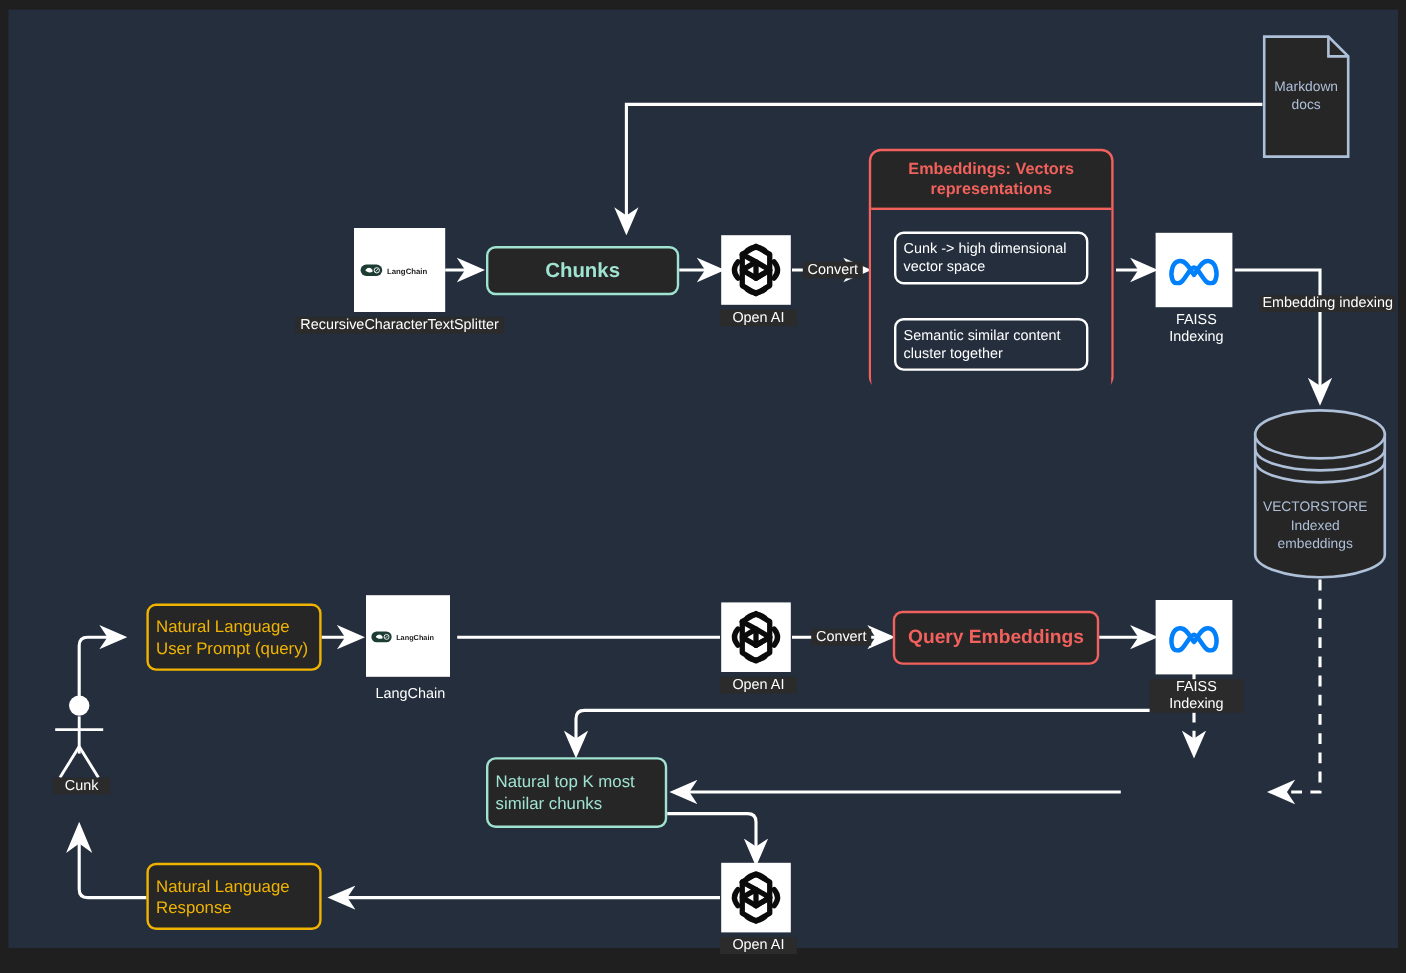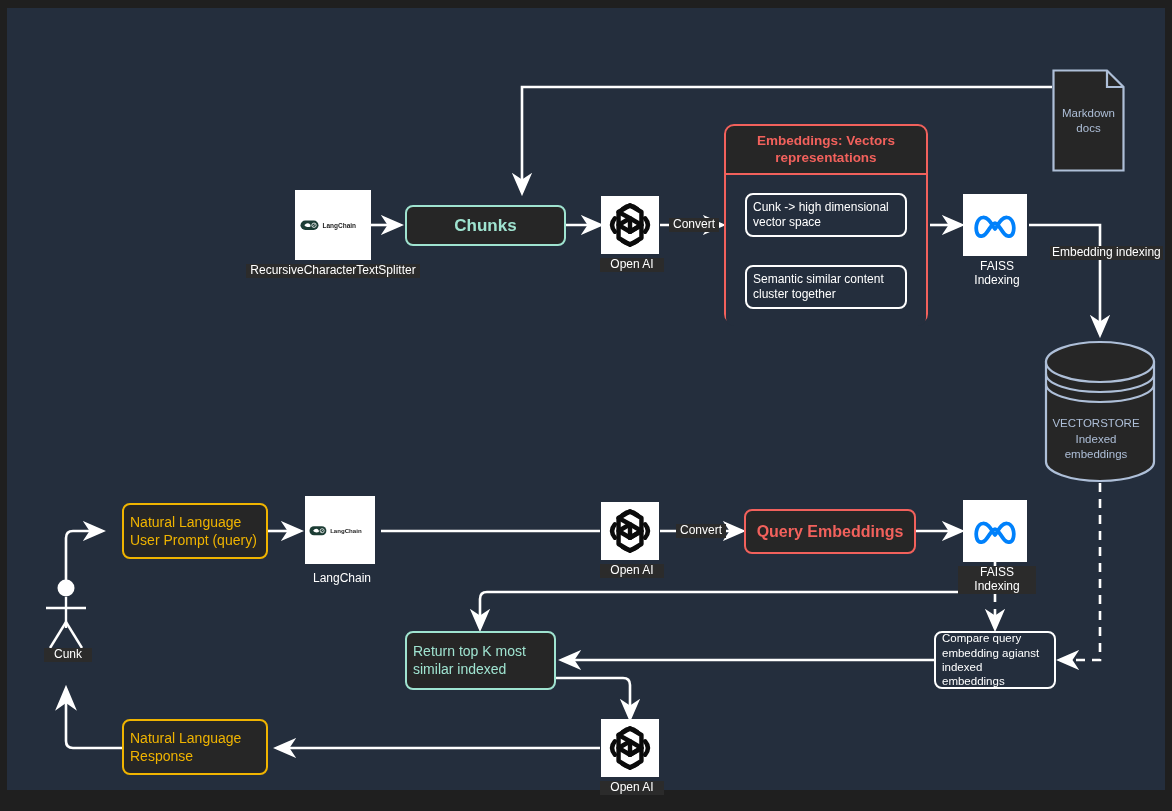--- a/index.html
+++ b/index.html
@@ -113,21 +113,21 @@
         <path d="M21 37 Q10 50 21 63"></path>
         <path d="M79 37 Q90 50 79 63"></path>
         <path d="M36 19 Q50 8 64 19"></path>
         <path d="M36 81 Q50 92 64 81"></path>
       </g>
     </svg>
   </div>
   <div class="lbl" style="left:600px;top:258px;width:60px;">Open AI</div>
   <div class="lbl" style="left:669px;top:218px;width:46px;">Convert</div>
 
-  <div style="position:absolute;left:1052px;top:29px;width:73px;height:103px;margin-top:40px;">
+  <div style="position:absolute;left:1052px;top:29px;width:73px;height:103px;">
     <svg width="73" height="103" viewBox="0 0 73 103">
       <path d="M1.5,1.5 H55 L71.5,18 V101.5 H1.5 Z" fill="#262626" stroke="#aebfd8" stroke-width="2.2"></path>
       <path d="M55,1.5 L55,18 L71.5,18" fill="none" stroke="#aebfd8" stroke-width="2.2"></path>
     </svg>
     <div style="position:absolute;left:0;top:37px;width:73px;color:#aebfd8;font-size:11.5px;text-align:center;line-height:1.3;">Markdown docs</div>
   </div>
 
   <div id="emb-container">
     <div id="emb-title">Embeddings: Vectors representations</div>
     <div id="emb-body"></div>
@@ -189,23 +189,22 @@
 
   <div class="node rbox red" style="left:744px;top:509px;width:172px;height:45px;">Query Embeddings</div>
 
   <div class="tile" style="left:963px;top:500px;width:64px;height:62px;">
     <svg width="44" height="26" viewBox="0 0 88 52">
       <path d="M8,42 C4,30 8,12 20,11 C33,10 38,28 44,34 C50,28 55,10 68,11 C80,12 84,30 80,42 C77,50 68,50 63,44 C55,35 50,22 44,22 C38,22 33,35 25,44 C20,50 11,50 8,42 Z" fill="none" stroke="#0081fb" stroke-width="7.5" stroke-linecap="round" stroke-linejoin="round"></path>
     </svg>
   </div>
   <div class="lbl multi" style="left:958px;top:566px;width:74px;">FAISS Indexing</div>
 
-  <div class="node rbox plainwhite" style="left:934px;top:631px;width:122px;height:58px;font-size:11.5px;">Compare query embedding agianst indexed embeddings</div>
-
-  <div class="node rbox teal" style="left:405px;top:631px;width:151px;height:59px;font-size:14px;background:#262626;">Return top K most similar indexed</div>
+
+  <div class="node rbox teal" style="left:405px;top:631px;width:151px;height:59px;font-size:14px;background:#262626;">Natural top K most similar chunks</div>
 
   <div class="tile" style="left:601px;top:719px;width:58px;height:58px;">
     <svg width="52" height="52" viewBox="0 0 100 100">
       <g fill="none" stroke="#0b0b0b" stroke-width="8.5" stroke-linejoin="round" stroke-linecap="round">
         <path d="M50 12 L72 25 L72 50 L50 63 L28 50 L28 25 Z"></path>
         <path d="M50 37 L72 50 L72 75 L50 88 L28 75 L28 50 Z"></path>
         <path d="M28 25 L50 37 L50 63"></path>
         <path d="M72 50 L50 63"></path>
       </g>
       <g fill="none" stroke="#0b0b0b" stroke-width="8.5" stroke-linecap="round">

